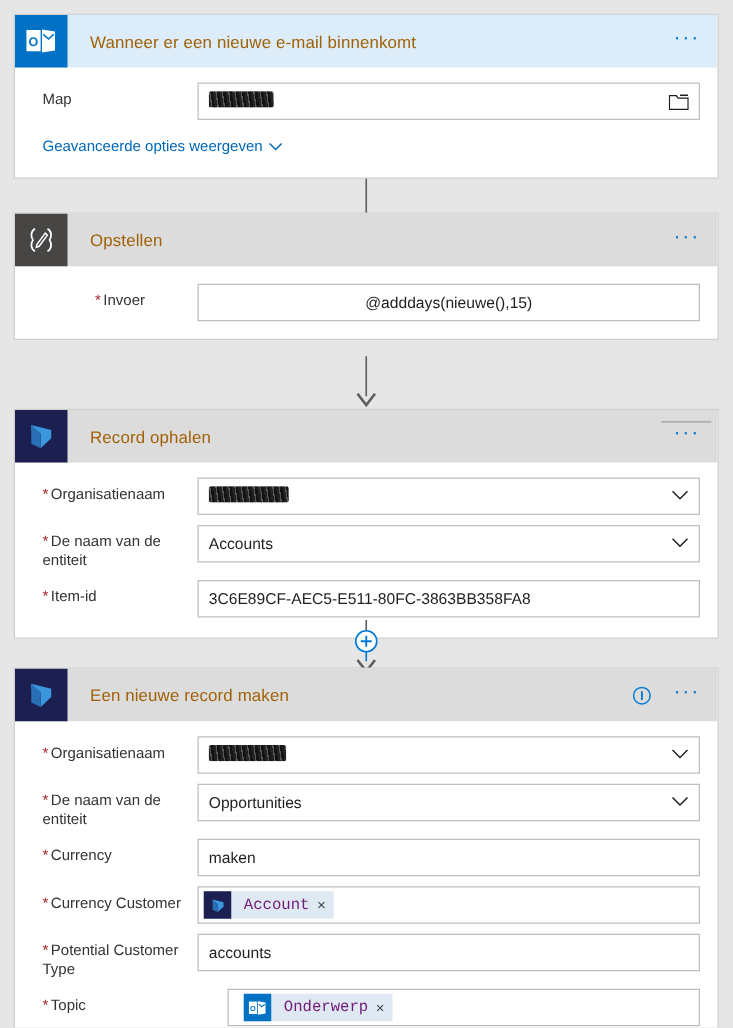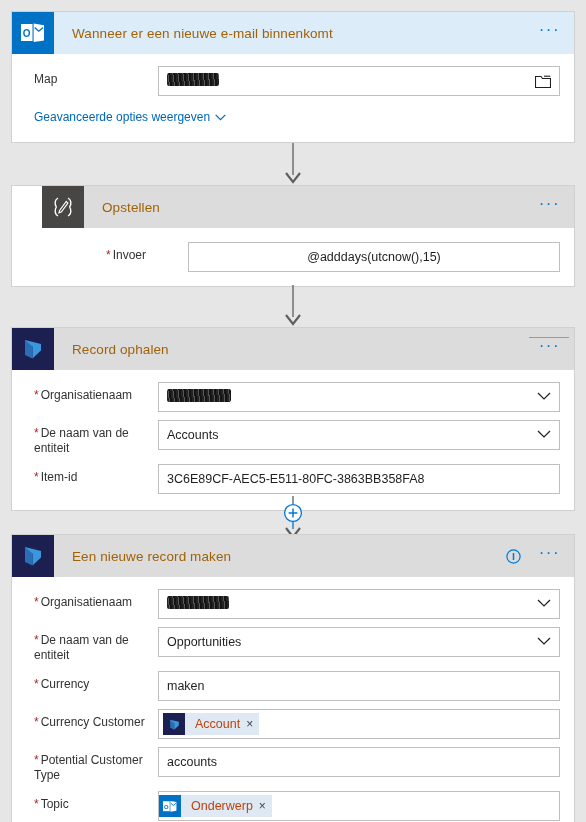--- a/index.html
+++ b/index.html
@@ -160,22 +160,23 @@
     height: 22px;
     display: flex;
     align-items: center;
     justify-content: center;
     flex-shrink: 0;
   }
   .chip-ico.dyn { background: #1b2050; }
   .chip-ico.outlook { background: #0072c6; }
   .chip-label {
     font-size: 12.5px;
-    color: #c2410c;
+    color: #701a75;
     padding: 0 6px 0 10px;
+    font-family: Liberation Mono, monospace;
   }
   .chip-x {
     font-size: 12px;
     color: #444;
     cursor: pointer;
     line-height: 10px;
   }
 
   .adv-link {
     color: #0067b8;
@@ -252,41 +253,41 @@
     </div>
   </div>
 
   <div class="conn" style="top:143px;">
     <svg width="24" height="43" viewBox="0 0 24 43">
       <line x1="12" y1="0" x2="12" y2="32" stroke="#605e5c" stroke-width="1.3"></line>
       <path d="M5 30 L12 39 L19 30" fill="none" stroke="#605e5c" stroke-width="2.1"></path>
     </svg>
   </div>
 
-  <div class="card" style="top:186px;padding-left:30px;">
+  <div class="card" style="top:171px;">
     <div class="card-header gray">
       <div class="card-icon compose">
         <svg width="26" height="22" viewBox="0 0 26 22" aria-hidden="true">
           <path d="M8 2 C4.5 4, 4.5 8, 6.3 11 C4.5 14, 4.5 18, 8 20" fill="none" stroke="#ffffff" stroke-width="1.4"></path>
           <path d="M18 2 C21.5 4, 21.5 8, 19.7 11 C21.5 14, 21.5 18, 18 20" fill="none" stroke="#ffffff" stroke-width="1.4"></path>
           <path d="M16.2 5.5 L9.6 14.4 L9.0 16.8 L11.3 16.0 L17.9 7.1 Z" fill="none" stroke="#ffffff" stroke-width="1.2"></path>
         </svg>
       </div>
       <div class="card-title">Opstellen</div>
       <div class="hdr-actions">
         <div class="ellipsis">···</div>
       </div>
     </div>
     <div class="card-body" style="padding-top:14px;padding-bottom:14px;text-align:center;">
       <div class="row" style="margin-bottom:0;">
         <div class="row-label">
           <span class="req">*</span><span>Invoer</span>
         </div>
         <div class="field tall">
-          <span class="field-text">@adddays(utcnow(),15)</span>
+          <span class="field-text">@adddays(nieuwe(),15)</span>
         </div>
       </div>
     </div>
   </div>
 
   <div class="conn" style="top:285px;">
     <svg width="24" height="43" viewBox="0 0 24 43">
       <line x1="12" y1="0" x2="12" y2="32" stroke="#605e5c" stroke-width="1.3"></line>
       <path d="M5 30 L12 39 L19 30" fill="none" stroke="#605e5c" stroke-width="2.1"></path>
     </svg>
@@ -446,21 +447,21 @@
         </div>
         <div class="field tall">
           <span class="field-text">accounts</span>
         </div>
       </div>
 
       <div class="row">
         <div class="row-label">
           <span class="req">*</span><span>Topic</span>
         </div>
-        <div class="field tall" style="padding-left:0;">
+        <div class="field tall" style="padding-left:12px;margin-left:24px;">
           <span class="chip">
             <span class="chip-ico outlook">
               <svg width="14" height="13" viewBox="0 0 24 22" aria-hidden="true">
                 <rect x="0" y="2" width="11.5" height="17" fill="#ffffff"></rect>
                 <text x="5.6" y="15" font-family="Liberation Sans, sans-serif" font-size="10" font-weight="bold" fill="#0072c6" text-anchor="middle">O</text>
                 <path d="M12.6 1.5 L23 3.2 L23 18.4 L12.6 20 Z" fill="#ffffff"></path>
                 <path d="M13.6 5.5 L17.8 9.2 L22 5.5" fill="none" stroke="#0072c6" stroke-width="1.6"></path>
               </svg>
             </span>
             <span class="chip-label">Onderwerp</span>

